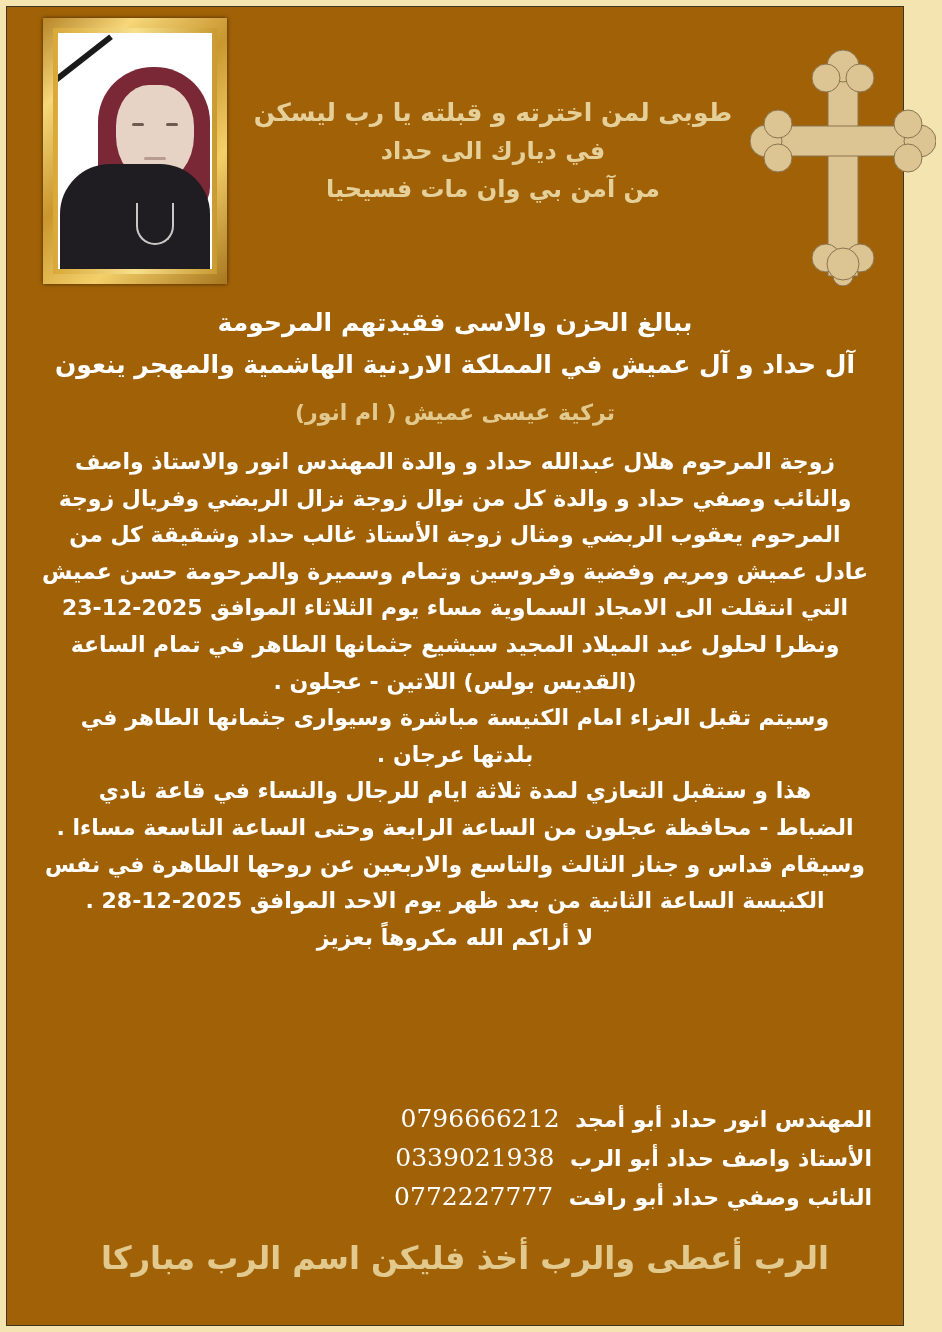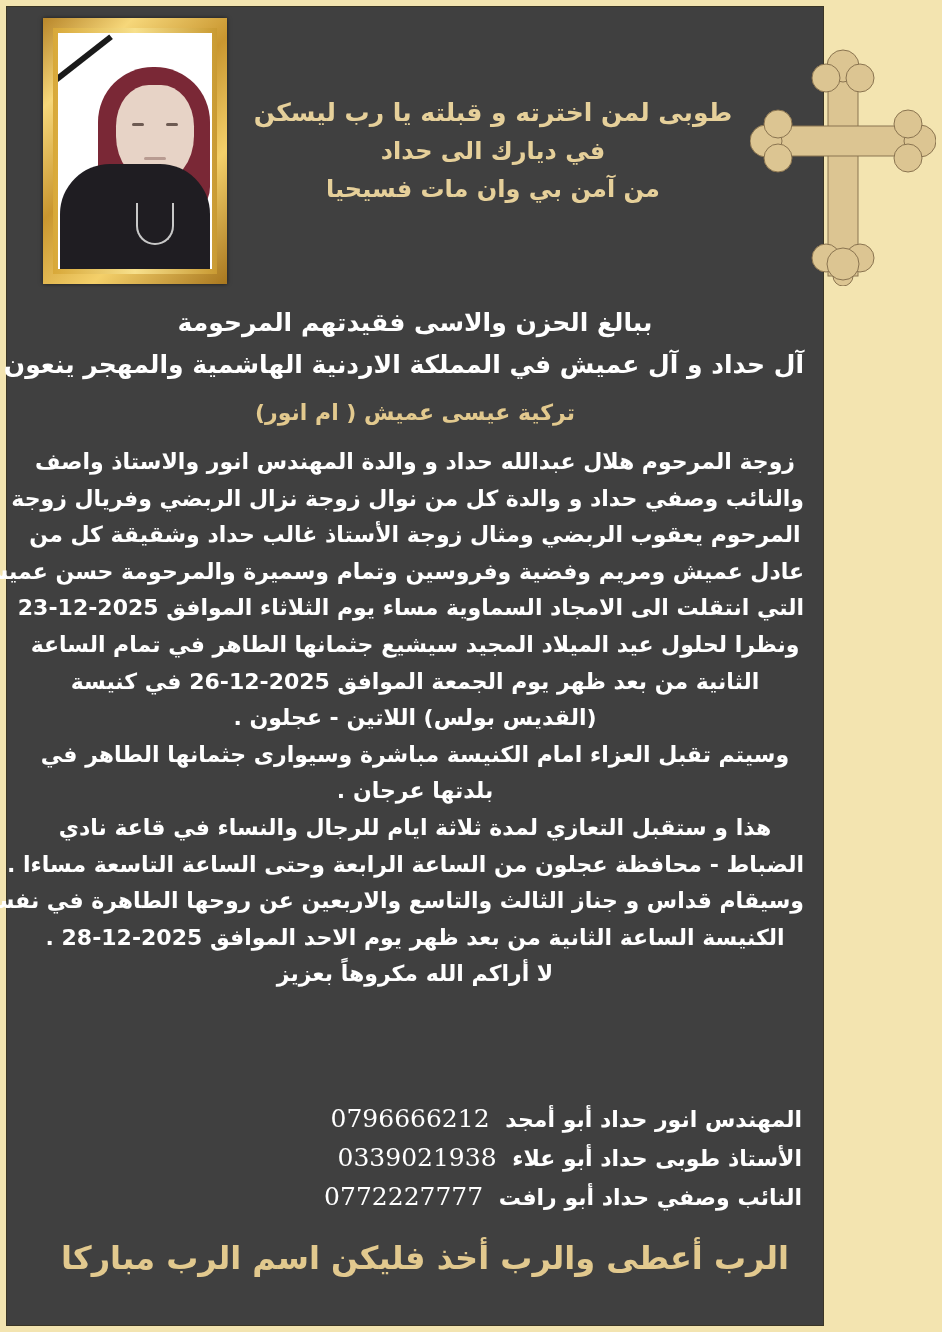--- a/index.html
+++ b/index.html
@@ -4,22 +4,22 @@
   <style>
     html, body { margin: 0; padding: 0; }
     body {
       width: 942px; height: 1332px;
       background: #f3e4b0;
       font-family: "DejaVu Sans", sans-serif;
       overflow: hidden;
     }
     .page {
       position: absolute; left: 6px; top: 6px;
-      width: 818px; height: 1320px;
-      background: #404040;
+      width: 898px; height: 1320px;
+      background: #a16207;
       box-shadow: inset 0 0 0 1px #3a3526;
       direction: rtl;
       color: #ffffff;
     }
     
     .photo-frame {
       position: absolute; left: 37px; top: 12px;
       width: 184px; height: 266px;
       background: linear-gradient(135deg, #b8862a 0%, #f6d77a 20%, #c9962f 45%, #f4d06a 70%, #a8771f 100%);
       box-shadow: 0 0 4px rgba(0,0,0,0.6);
@@ -80,21 +80,21 @@
     .announce { top: 296px; }
     .announce div { font-size: 25px; line-height: 42px; color: #ffffff; white-space: nowrap; }
     .deceased-name { top: 384px; color: #e2c98e; font-size: 22px; line-height: 46px; }
 
     .body-text { top: 438px; }
     .body-text div {
       font-size: 22px; line-height: 36.6px; color: #ffffff; white-space: nowrap;
     }
 
     .contacts {
-      position: absolute; right: 22px; top: 1094px;
+      position: absolute; right: 32px; top: 1094px;
       text-align: right; color: #ffffff;
       font-weight: bold;
     }
     .contact-row { font-size: 22px; line-height: 38px; white-space: nowrap; }
     .contact-row .phone { font-family: "DejaVu Serif", serif; font-weight: normal; font-size: 25px; margin-right: 8px; }
 
     .closing {
       position: absolute; left: 40px; right: 20px; top: 1224px;
       text-align: center; color: #e2c98e; font-weight: bold;
       font-size: 32px; line-height: 56px; white-space: nowrap;
@@ -154,38 +154,37 @@
 
   <div class="text-block deceased-name">تركية عيسى عميش ( ام انور)</div>
 
   <div class="text-block body-text">
     <div>زوجة المرحوم هلال عبدالله حداد و والدة المهندس انور والاستاذ واصف</div>
     <div>والنائب وصفي حداد و والدة كل من نوال زوجة نزال الربضي وفريال زوجة</div>
     <div>المرحوم يعقوب الربضي ومثال زوجة الأستاذ غالب حداد وشقيقة كل من</div>
     <div>عادل عميش ومريم وفضية وفروسين وتمام وسميرة والمرحومة حسن عميش</div>
     <div>التي انتقلت الى الامجاد السماوية مساء يوم الثلاثاء الموافق 2025-12-23</div>
     <div>ونظرا لحلول عيد الميلاد المجيد سيشيع جثمانها الطاهر في تمام الساعة</div>
-    <div>الثانية من بعد ظهر يوم الجمعة الموافق 2025-12-26  في كنيسة</div>
     <div>(القديس بولس) اللاتين - عجلون .</div>
     <div>وسيتم تقبل العزاء  امام الكنيسة مباشرة  وسيوارى جثمانها الطاهر في</div>
     <div>بلدتها عرجان .</div>
     <div>هذا و ستقبل التعازي لمدة ثلاثة ايام للرجال والنساء  في قاعة نادي</div>
     <div>الضباط - محافظة عجلون من الساعة الرابعة وحتى الساعة التاسعة مساءا .</div>
     <div>وسيقام قداس و جناز الثالث والتاسع والاربعين عن روحها الطاهرة في نفس</div>
     <div>الكنيسة الساعة الثانية من بعد ظهر يوم الاحد الموافق 2025-12-28 .</div>
     <div>لا أراكم الله مكروهاً بعزيز</div>
   </div>
 
   <div class="contacts">
     <div class="contact-row">
       <span>المهندس انور حداد أبو أمجد</span>
       <span class="phone">0796666212</span>
     </div>
     <div class="contact-row">
-      <span>الأستاذ طوبى حداد أبو علاء</span>
+      <span>الأستاذ واصف حداد أبو الرب</span>
       <span class="phone">0339021938</span>
     </div>
     <div class="contact-row">
       <span>النائب وصفي حداد أبو رافت</span>
       <span class="phone">0772227777</span>
     </div>
   </div>
 
   <div class="closing">الرب أعطى والرب أخذ فليكن اسم الرب مباركا</div>
 </div>

